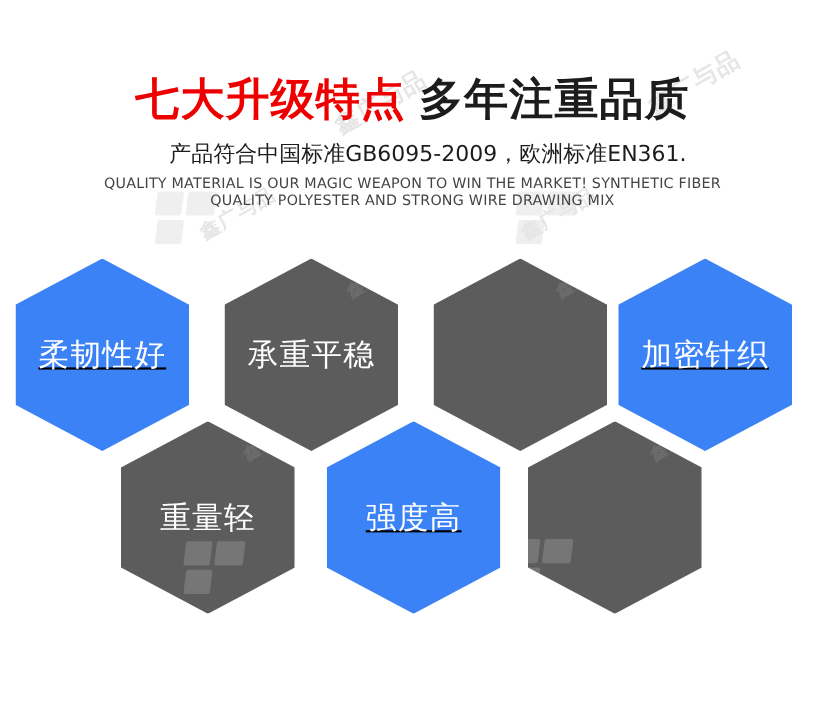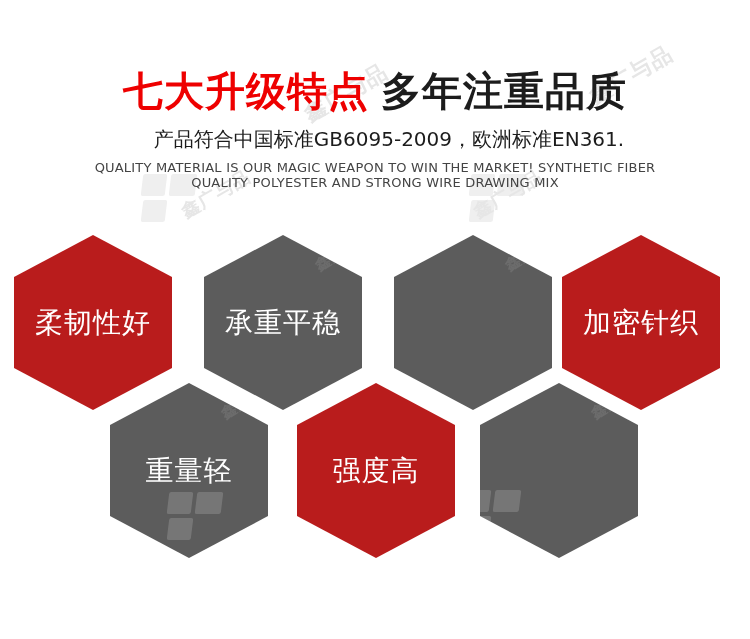--- a/index.html
+++ b/index.html
@@ -102,21 +102,21 @@
   .hex {
     position: absolute;
     width: 158px;
     height: 175px;
     clip-path: polygon(50% 0%, 100% 24%, 100% 76%, 50% 100%, 0% 76%, 0% 24%);
     display: flex;
     align-items: center;
     justify-content: center;
     overflow: hidden;
   }
-  .hex-cyan { background: #b91c1c; }
+  .hex-cyan { background: #3b82f6; text-decoration: underline; }
   .hex-gray { background: #5c5c5c; }
   .hex-label {
     color: #ffffff;
     font-size: 28px;
     line-height: 30px;
     letter-spacing: 1px;
     white-space: nowrap;
     text-align: center;
     position: relative;
     z-index: 2;

